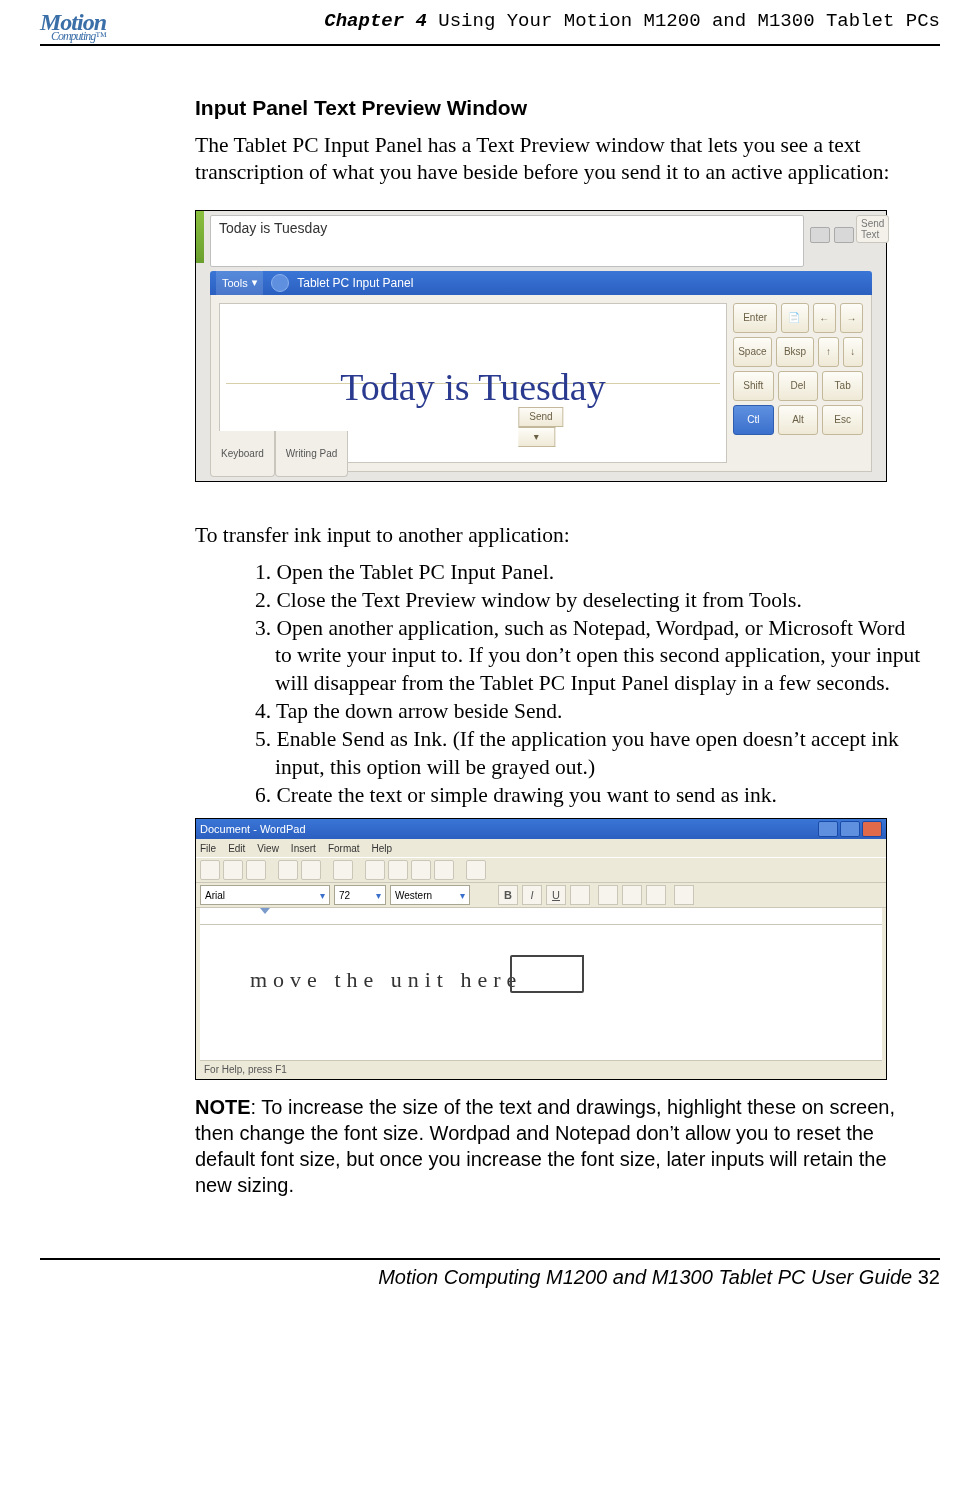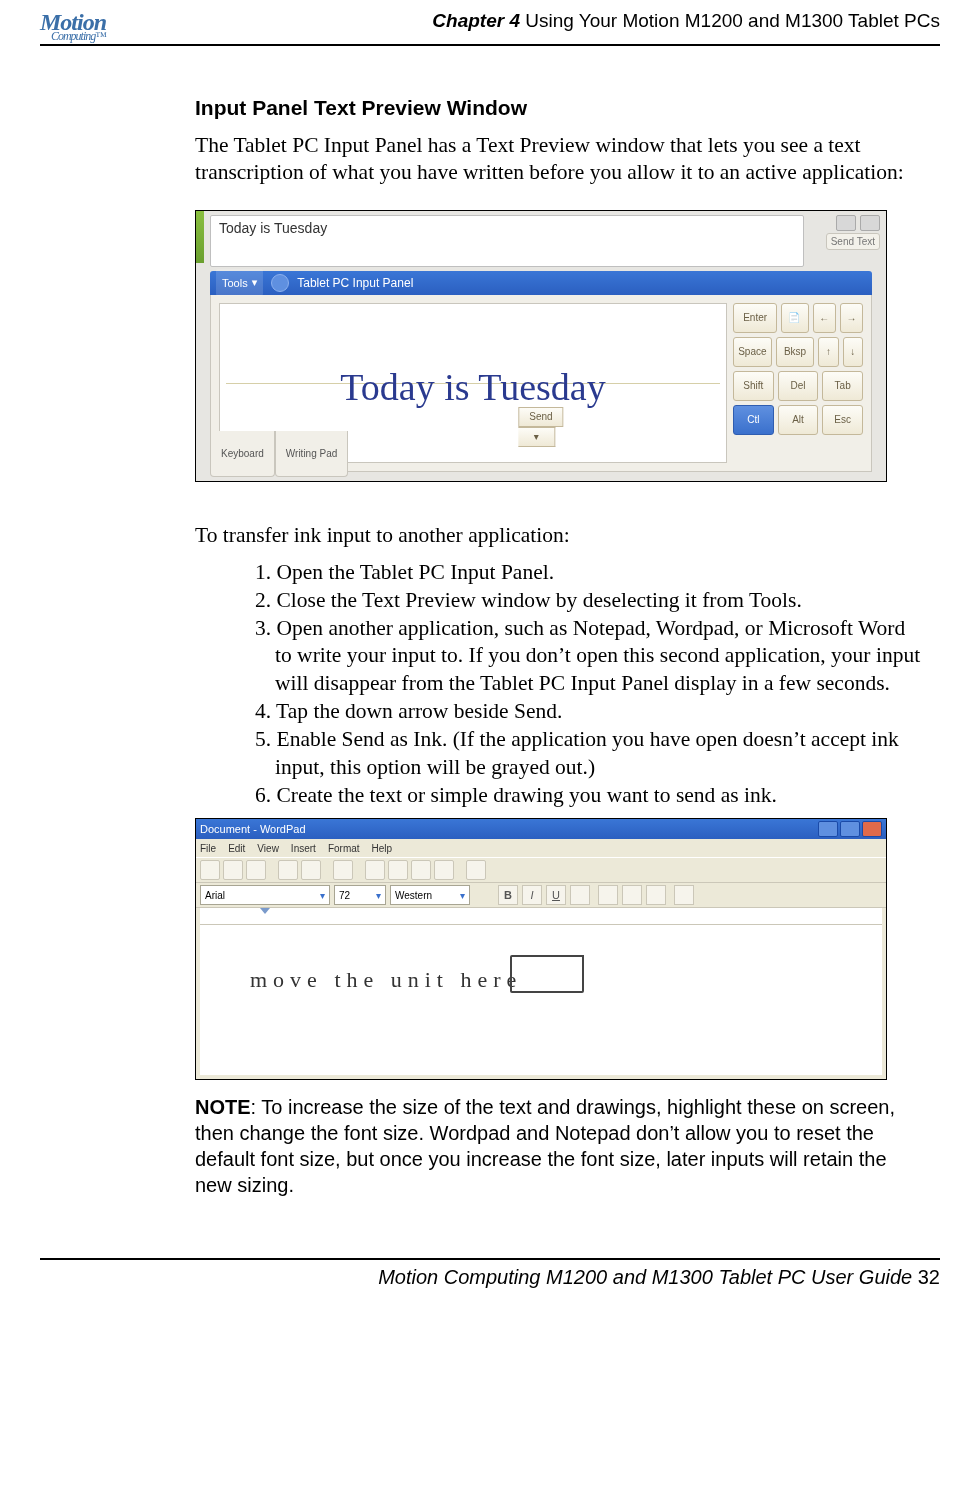--- a/index.html
+++ b/index.html
@@ -32,21 +32,21 @@
   .logo .computing {
     font-size: 12px;
     color: #3b6fa8;
     font-style: italic;
     font-weight: normal;
     display: block;
     text-align: right;
     margin-top: -4px;
   }
   .chapter-label {
-    font-family: Liberation Sans, sans-serif;
+    font-family: Liberation Mono, monospace;
     font-size: 19px;
     text-align: center;
   }
   .chapter-label .chap {
     font-weight: bold;
     font-style: italic;
   }
   .content {
     margin-left: 155px;
     margin-top: 50px;
@@ -92,21 +92,20 @@
     background: #fff;
     border: 1px solid #bfbfbf;
     border-radius: 2px;
     padding: 4px 8px;
     color: #333;
     font-size: 14px;
   }
   .shot1 .side-icons {
     width: 70px;
     display: flex;
-    flex-direction: column;
     align-items: flex-end;
     gap: 2px;
   }
   .shot1 .icon-row {
     display: flex; gap: 4px;
   }
   .shot1 .tiny-ico {
     width: 18px; height: 14px;
     background: #d8d8d8;
     border: 1px solid #aaa;
@@ -314,21 +313,21 @@
       <span class="computing">Computing™</span>
     </div>
     <div class="chapter-label">
       <span class="chap">Chapter 4</span><span> Using Your Motion M1200 and M1300 Tablet PCs</span>
     </div>
   </div>
 
   <div class="content">
 
     <h3>Input Panel Text Preview Window</h3>
-    <p class="body">The Tablet PC Input Panel has a Text Preview window that lets you see a text transcription of what you have written before you allow it to an active application:</p>
+    <p class="body">The Tablet PC Input Panel has a Text Preview window that lets you see a text transcription of what you have beside before you send it to an active application:</p>
 
     <div class="shot1">
       <div class="greenstrip"></div>
       <div class="preview-row">
         <div class="preview-box">Today is Tuesday</div>
         <div class="side-icons">
           <div class="icon-row">
             <div class="tiny-ico"></div>
             <div class="tiny-ico"></div>
           </div>
@@ -457,20 +456,21 @@
         <div class="fb"></div>
         <div class="fb"></div>
         <div class="sep"></div>
         <div class="fb"></div>
       </div>
       <div class="ruler"></div>
       <div class="canvas">
         <span class="cursive2">move   the   unit   here</span>
         <div class="shape"></div>
       </div>
+      <div class="status">For Help, press F1</div>
     </div>
 
     <div class="note">
       <b>NOTE</b><span>: To increase the size of the text and drawings, highlight these on screen, then change the font size. Wordpad and Notepad don’t allow you to reset the default font size, but once you increase the font size, later inputs will retain the new sizing.</span>
     </div>
 
   </div>
 
   <div class="footer">
     <div class="footer-text">

